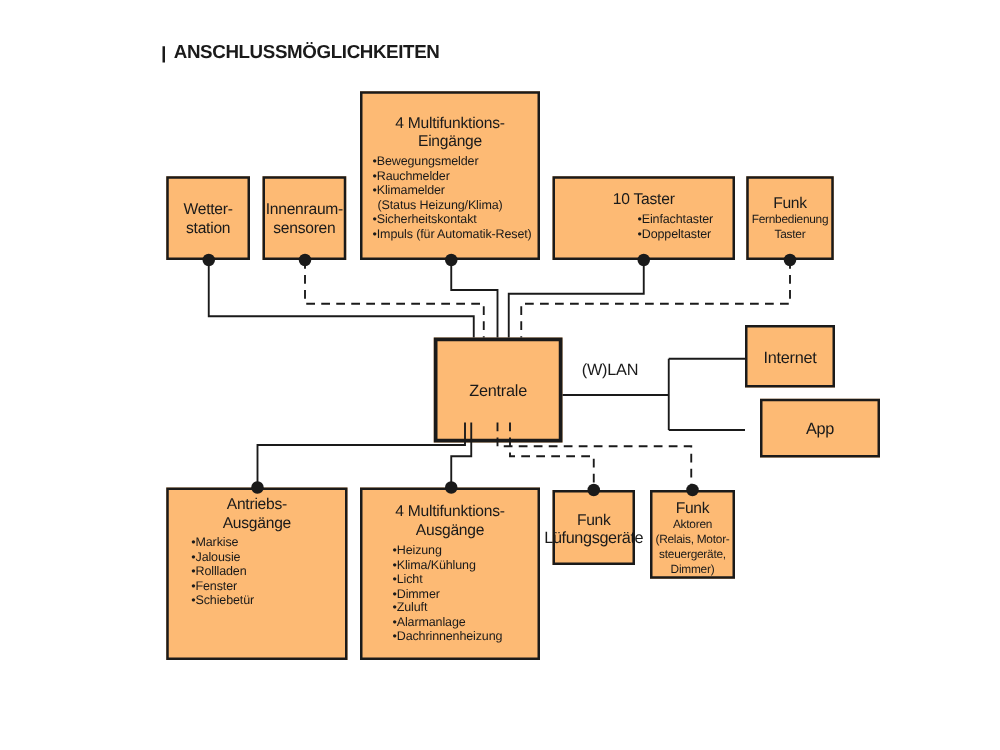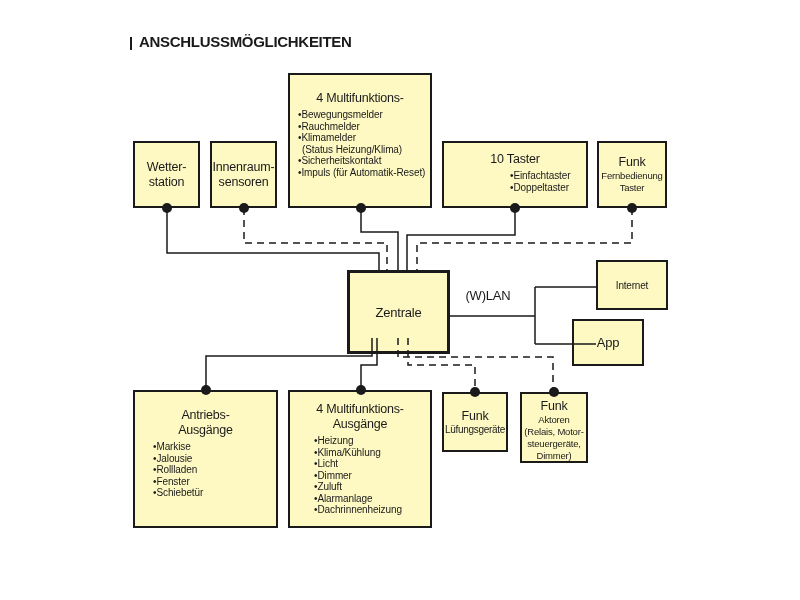--- a/index.html
+++ b/index.html
@@ -6,21 +6,21 @@
   .canvas{
     position:relative;width:800px;height:600px;background:#ffffff;
     font-family:"Liberation Sans",sans-serif;color:#1a1a1a;overflow:hidden;
   }
   .page-title{
     position:absolute;left:130px;top:33px;display:flex;align-items:flex-end;gap:7px;
     font-size:15px;font-weight:bold;letter-spacing:-0.3px;white-space:nowrap;
   }
   .page-title .bar{width:2px;height:13px;background:#1a1a1a;}
   .box{
-    position:absolute;box-sizing:border-box;border:2.5px solid #1a1a1a;background:#fef9c3;
+    position:absolute;box-sizing:border-box;border:2.5px solid #1a1a1a;background:#fdba74;
     text-align:center;
   }
   .box.thick{border-width:3.5px;}
   .box.center{display:flex;flex-direction:column;justify-content:center;align-items:center;}
   .bt{font-size:12.5px;line-height:15px;letter-spacing:-0.2px;font-weight:normal;}
   .sub{font-size:9.5px;line-height:12px;letter-spacing:-0.2px;}
   .bl{margin:3px 0 0 0;padding:0;list-style:none;text-align:left;
       font-size:10px;line-height:11.5px;letter-spacing:-0.1px;}
   .bl li::before{content:"\2022 ";}
   .bl li.cont::before{content:"";}
@@ -47,20 +47,21 @@
     <div class="bt">sensoren</div>
   </div>
 
   <div class="box center" style="left:133px;top:141px;width:67px;height:67px;">
     <div class="bt">Wetter-</div>
     <div class="bt">station</div>
   </div>
 
   <div class="box" style="left:288px;top:73px;width:144px;height:135px;padding-top:16px;">
     <div class="bt">4 Multifunktions-</div>
+    <div class="bt">Eingänge</div>
     <ul class="bl" style="padding-left:8px;">
       <li>Bewegungsmelder</li>
       <li>Rauchmelder</li>
       <li>Klimamelder</li>
       <li class="cont">(Status Heizung/Klima)</li>
       <li>Sicherheitskontakt</li>
       <li>Impuls (für Automatik-Reset)</li>
     </ul>
   </div>
 
@@ -78,28 +79,28 @@
     <div class="sub">Taster</div>
   </div>
 
   <div class="box thick center" style="left:347px;top:270px;width:103px;height:84px;">
     <div class="bt" style="font-size:13px;">Zentrale</div>
   </div>
 
   <div class="wlan-label">(W)LAN</div>
 
   <div class="box center" style="left:596px;top:260px;width:72px;height:50px;">
-    <div class="bt" style="font-size:10px;">Internet</div>
+    <div class="bt" style="font-size:13px;">Internet</div>
   </div>
 
-  <div class="box center" style="left:572px;top:319px;width:72px;height:47px;">
+  <div class="box center" style="left:608px;top:319px;width:96px;height:47px;">
     <div class="bt" style="font-size:13px;">App</div>
   </div>
 
-  <div class="box" style="left:133px;top:390px;width:145px;height:138px;padding-top:16px;">
+  <div class="box" style="left:133px;top:390px;width:145px;height:138px;padding-top:4px;">
     <div class="bt">Antriebs-</div>
     <div class="bt">Ausgänge</div>
     <ul class="bl" style="padding-left:18px;">
       <li>Markise</li>
       <li>Jalousie</li>
       <li>Rollladen</li>
       <li>Fenster</li>
       <li>Schiebetür</li>
     </ul>
   </div>
@@ -113,21 +114,21 @@
       <li>Licht</li>
       <li>Dimmer</li>
       <li>Zuluft</li>
       <li>Alarmanlage</li>
       <li>Dachrinnenheizung</li>
     </ul>
   </div>
 
   <div class="box center" style="left:442px;top:392px;width:66px;height:60px;">
     <div class="bt">Funk</div>
-    <div class="sub" style="font-size:10px;letter-spacing:-0.3px;">Lüfungsgeräte</div>
+    <div class="sub" style="font-size:13px;letter-spacing:-0.3px;">Lüfungsgeräte</div>
   </div>
 
   <div class="box" style="left:520px;top:392px;width:68px;height:71px;padding-top:5px;">
     <div class="bt">Funk</div>
     <div class="sub">Aktoren</div>
     <div class="sub">(Relais, Motor-</div>
     <div class="sub">steuergeräte,</div>
     <div class="sub">Dimmer)</div>
   </div>
 

